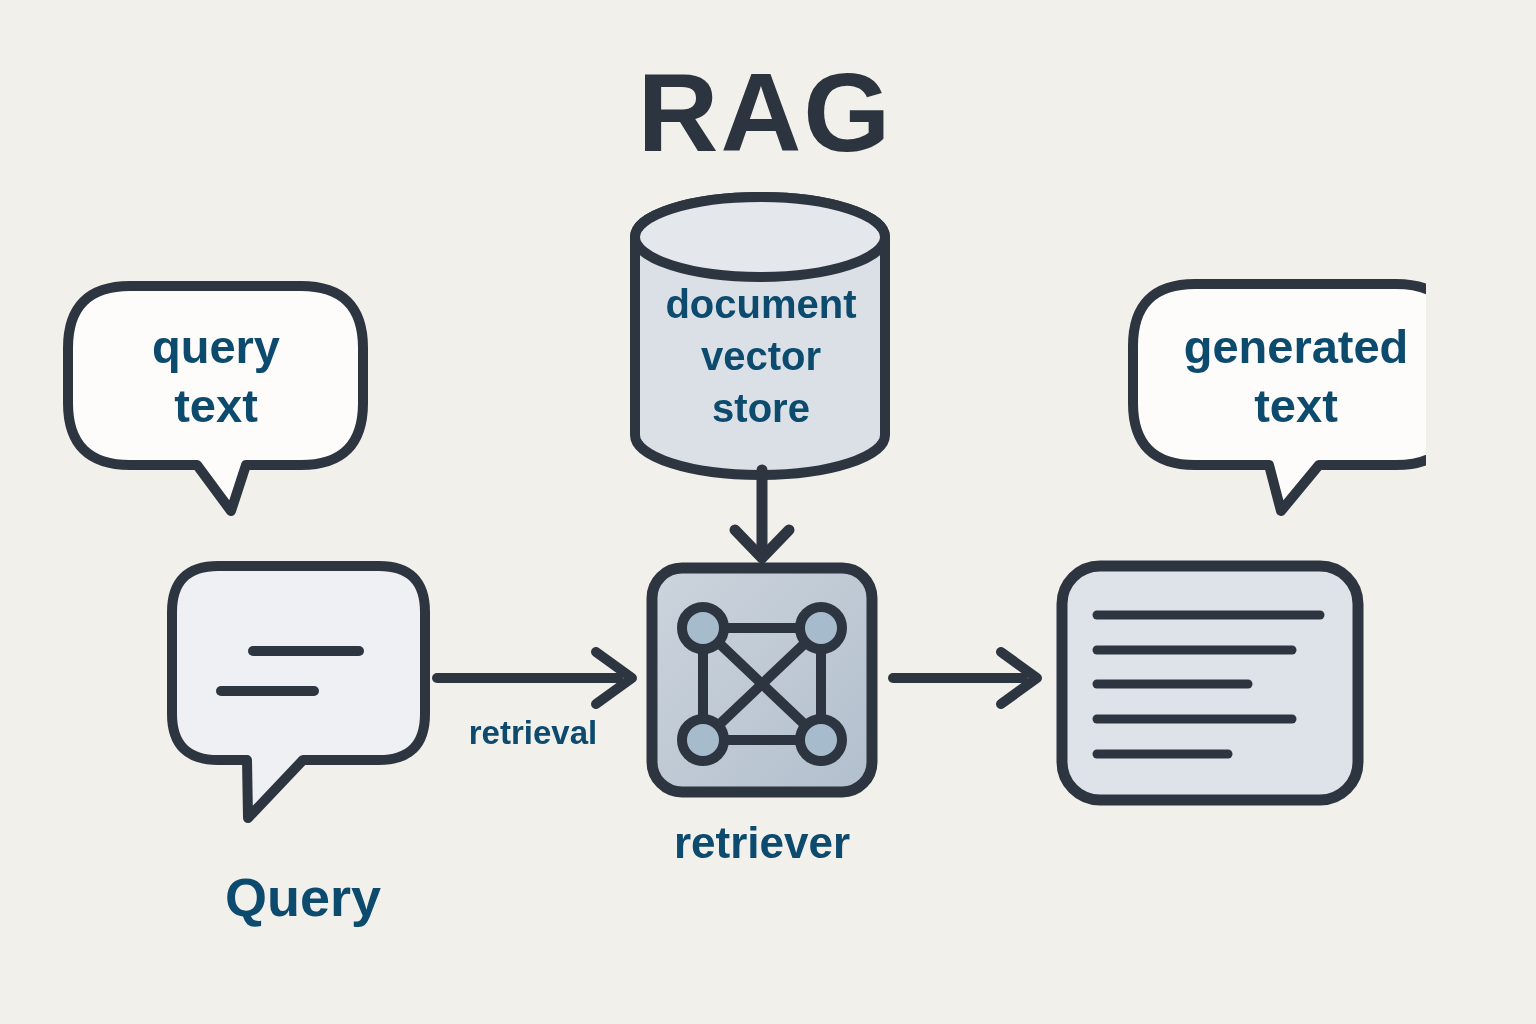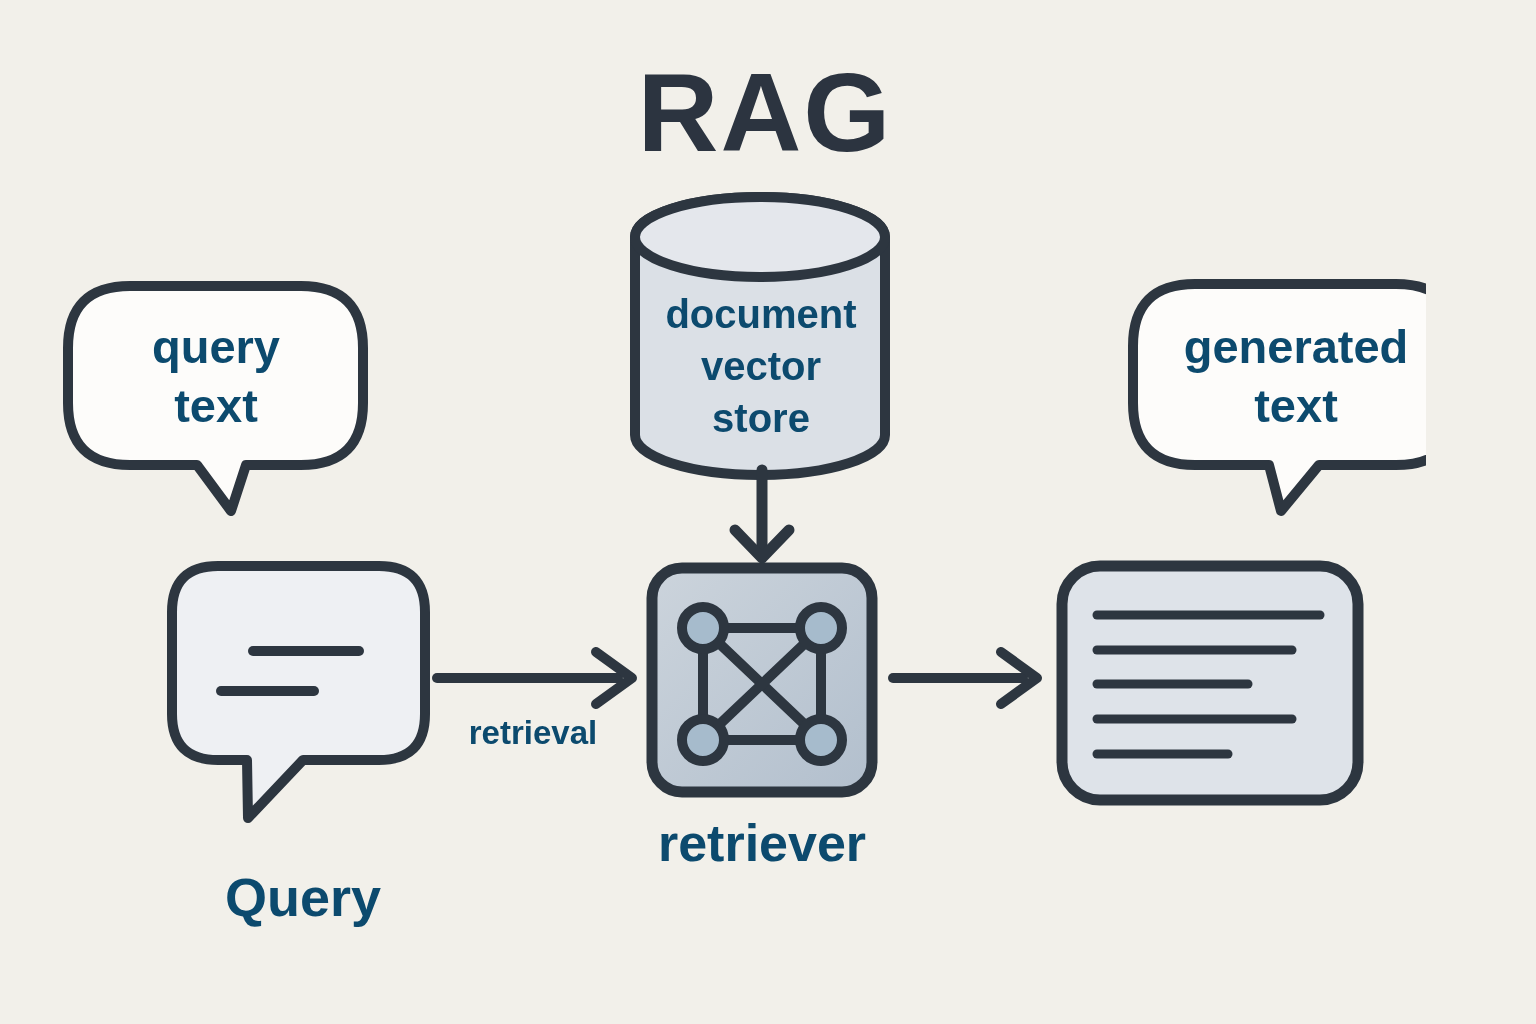--- a/index.html
+++ b/index.html
@@ -20,40 +20,40 @@
     font-weight:700;
     color:#0c4a6e;
   }
   .title{
     left:765px;top:112px;
     font-size:112px;
     letter-spacing:2px;
     color:#2c3440;
   }
   .store-text{
-    left:761px;top:366px;
+    left:761px;top:356px;
     font-size:40px;
     line-height:52px;
   }
   .bubble-text{
     font-size:47px;
     line-height:59px;
   }
   .query-bubble-text{left:216px;top:376px;}
   .generated-bubble-text{left:1296px;top:376px;}
   .edge-label{
     font-size:33px;
   }
   .retrieval-label{left:533px;top:733px;}
   .node-caption{
     font-size:54px;
   }
   .query-caption{left:303px;top:897px;}
   .generation-caption{left:1213px;top:896px;}
-  .retriever-caption{left:762px;top:843px;font-size:52px;}
+  .retriever-caption{left:762px;top:843px;font-size:44px;}
 </style>
 </head>
 <body>
 
 <div class="canvas">
 
   <svg class="diagram" width="1536" height="1024" viewBox="0 0 1536 1024">
     <defs>
       <linearGradient id="retrGrad" x1="0" y1="0" x2="1" y2="1">
         <stop offset="0" stop-color="#ccd4dc"></stop>

